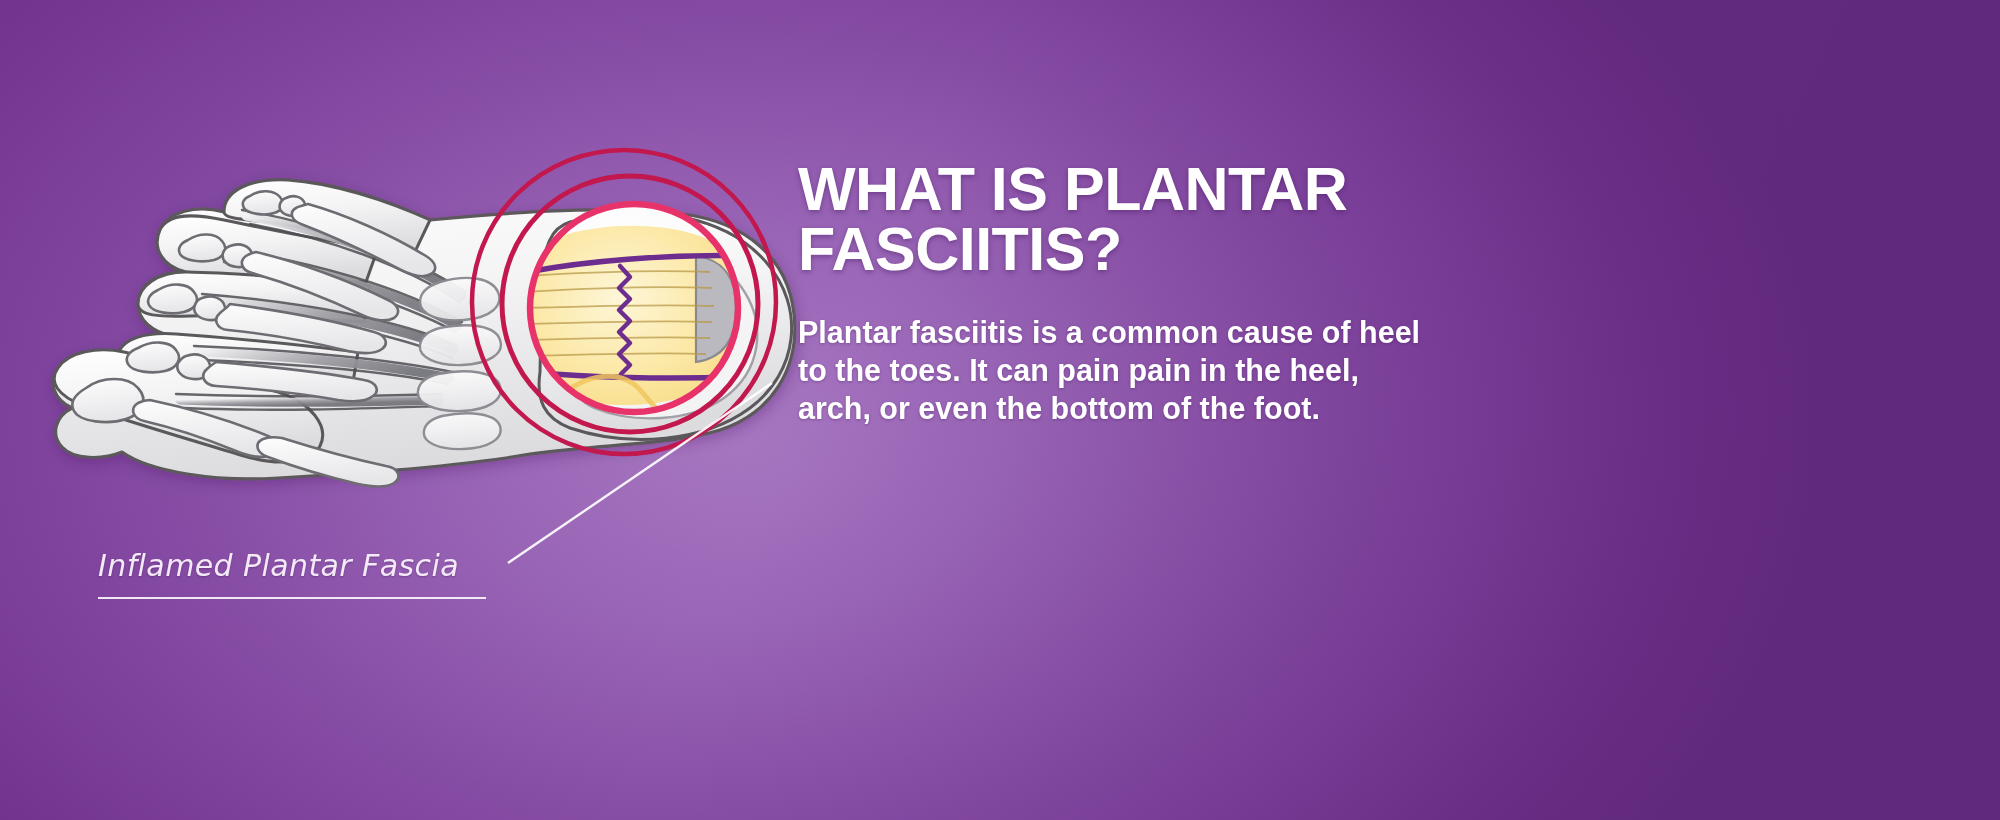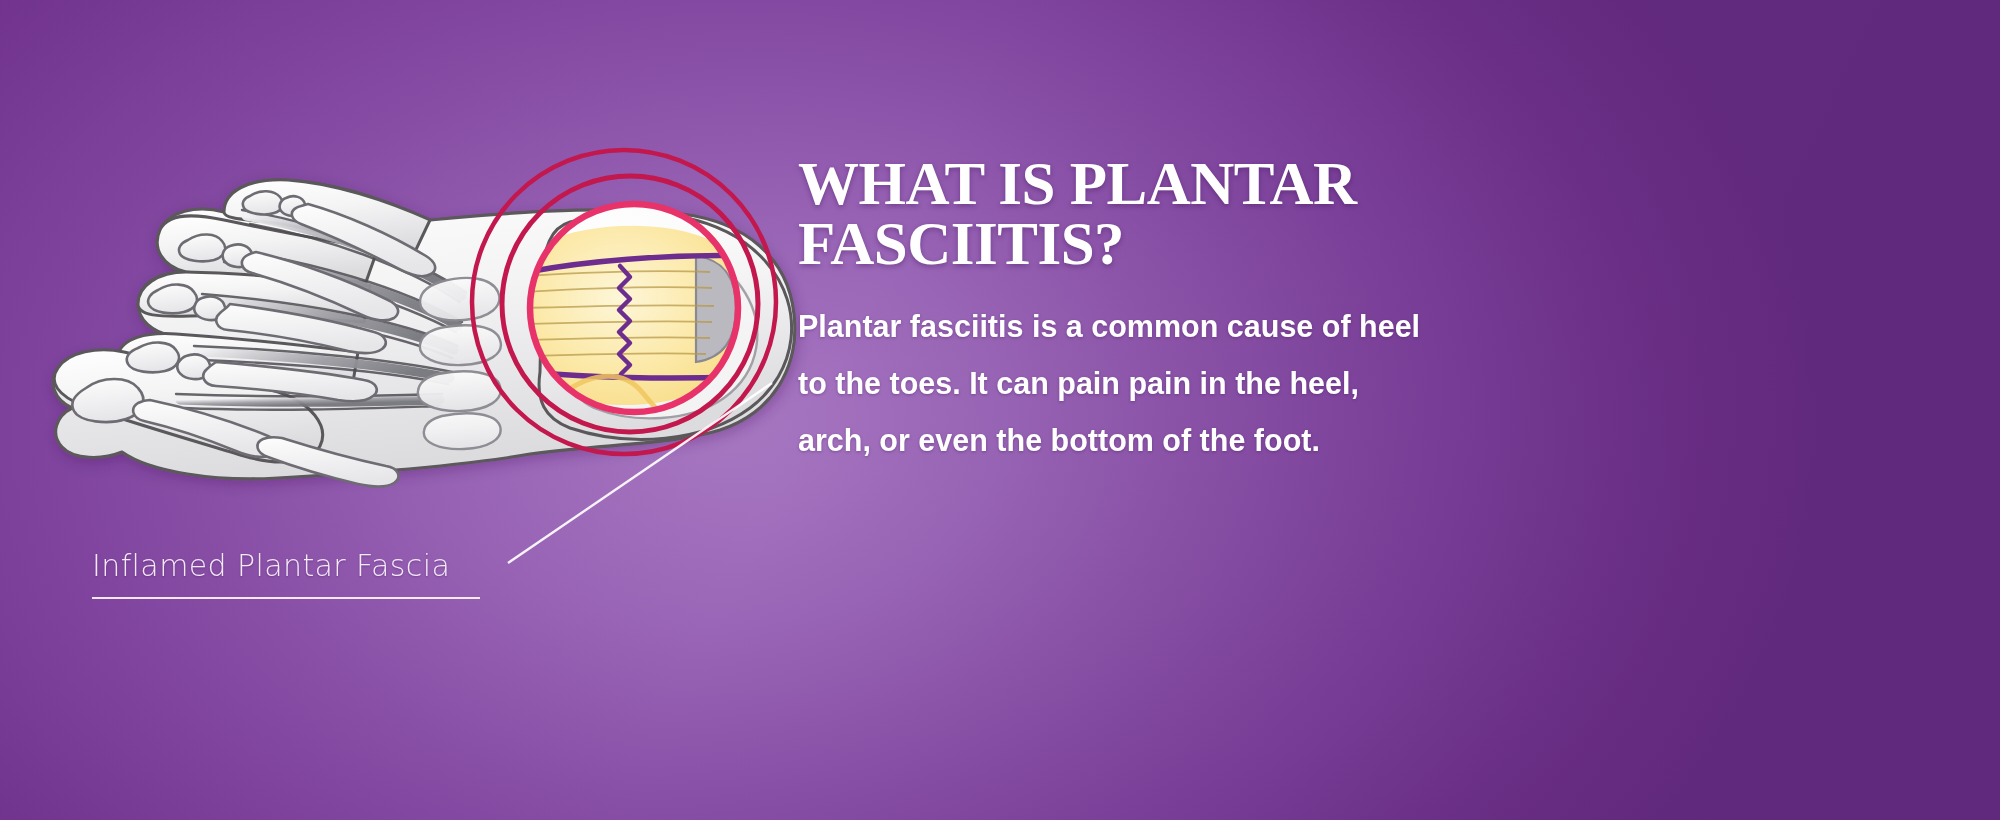--- a/index.html
+++ b/index.html
@@ -18,60 +18,60 @@
     background:linear-gradient(115deg, rgba(125,62,153,.30) 0%, rgba(168,120,194,0) 42%, rgba(92,38,118,.35) 100%);
     pointer-events:none;
   }
 
   
   #illustration{position:absolute;left:10px;top:100px;width:850px;height:430px;}
   #illustration svg{display:block;width:850px;height:430px;overflow:visible;}
 
   
   #caption{
-    position:absolute;left:92px;top:548px;width:420px;
+    position:absolute;left:98px;top:548px;width:420px;font-style:italic;
   }
   #caption .cap-text{
     font-family:"DejaVu Sans", sans-serif;
     font-weight:300;
     font-size:30px;
     letter-spacing:.4px;
     color:#f3e9f7;
     white-space:nowrap;
     text-shadow:0 1px 2px rgba(60,18,85,.35);
   }
   #caption .cap-rule{
     margin-top:14px;width:388px;height:2px;background:rgba(255,255,255,.88);
   }
   #leader{position:absolute;left:480px;top:375px;width:300px;height:200px;pointer-events:none;}
 
   
   #textcol{position:absolute;left:798px;top:148px;width:690px;}
   #title{
-    font-family:Liberation Serif, serif;
+    font-family:Liberation Sans, sans-serif;
     font-weight:bold;
     font-size:61px;
     line-height:.98;
     letter-spacing:-0.5px;
     color:#ffffff;
     text-shadow:0 2px 5px rgba(58,16,82,.40);
-    margin:6px 0 0 0;
+    margin:12px 0 0 0;
   }
   #title .ln{display:block;}
   #body{
     margin-top:33px;
     font-family:"Liberation Sans", sans-serif;
     font-weight:bold;
     font-size:30.5px;
     line-height:1.26;
     color:#ffffff;
     text-shadow:0 1px 3px rgba(58,16,82,.35);
     width:672px;
   }
-  #body .ln{display:block;white-space:nowrap;margin-top:19px;}
+  #body .ln{display:block;white-space:nowrap;}
 </style>
 </head>
 <body>
 
 <div id="stage">
 
   <div id="illustration">
     <svg viewBox="0 0 850 430" xmlns="http://www.w3.org/2000/svg">
       <defs>
         <linearGradient id="skinG" x1="0" y1="0" x2="0.25" y2="1">

